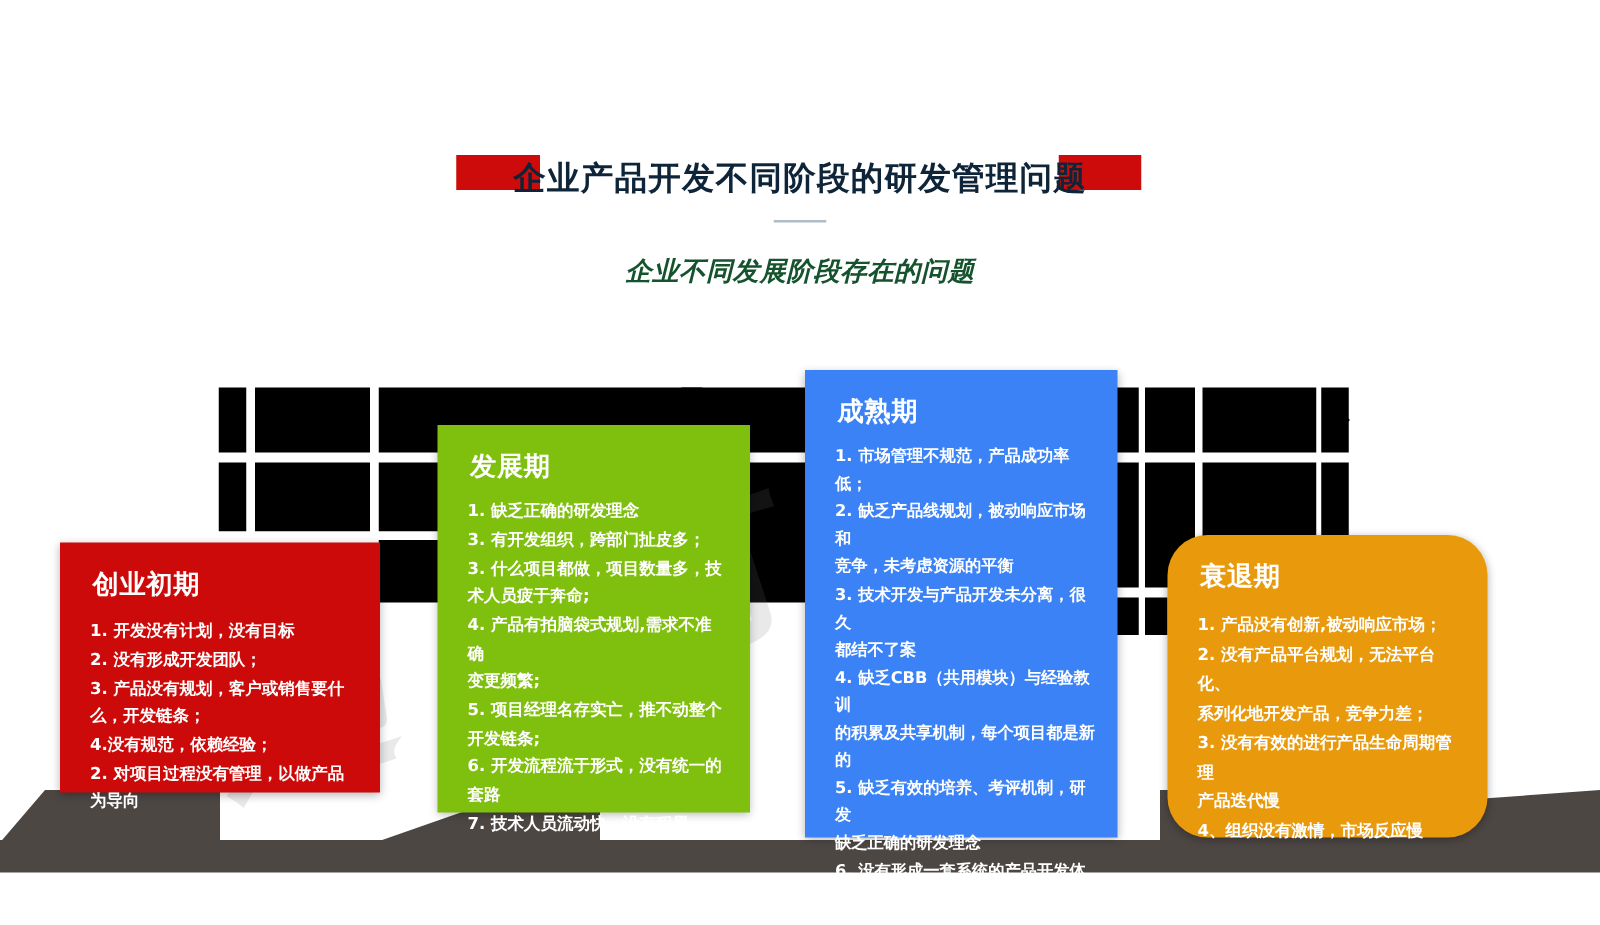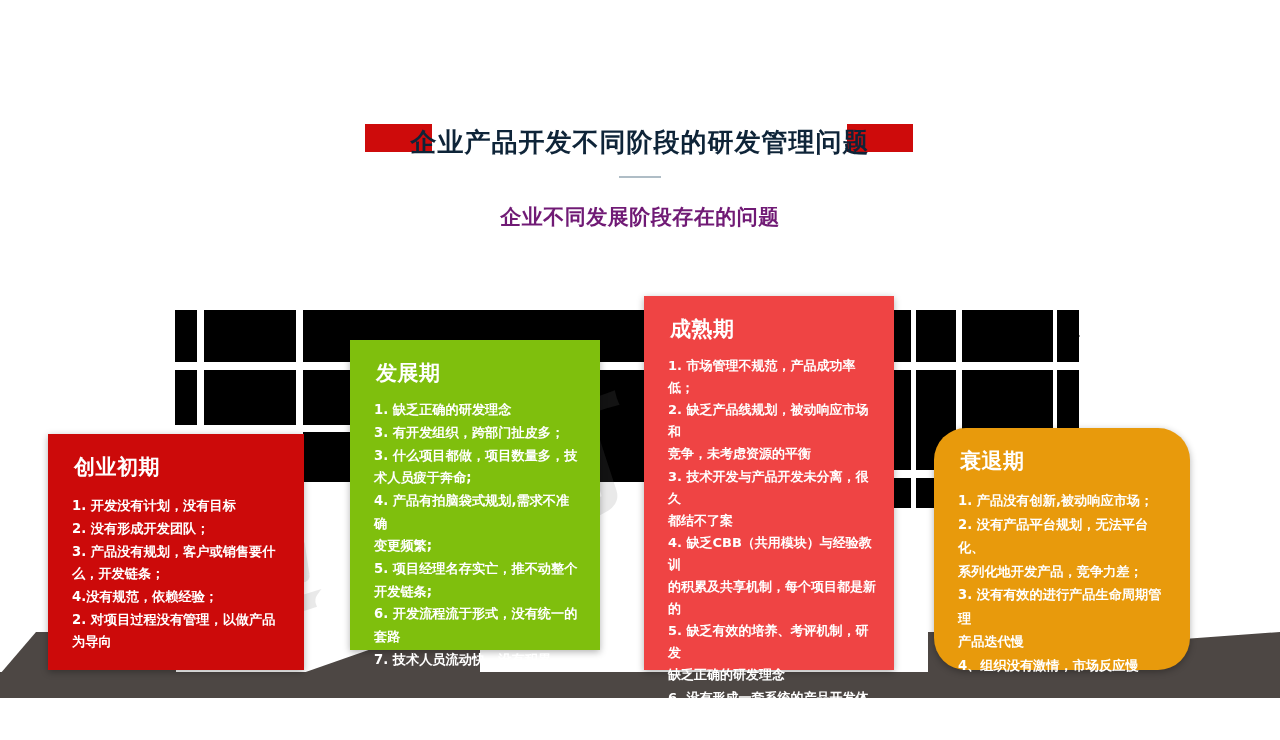--- a/index.html
+++ b/index.html
@@ -138,21 +138,21 @@
   .card-list {
     list-style: none;
     margin: 0;
     padding: 0;
     font-size: 13.2px;
     line-height: 1.72;
     font-weight: bold;
   }
   .card-list li { margin: 0; }
 
-  #card-startup     { left: 48px;  top: 434px; width: 256px; height: 236px; background: #CC0A0A; }
+  #card-startup     { left: 48px;  top: 434px; width: 256px; height: 200px; background: #CC0A0A; }
   #card-growth      { left: 350px; top: 340px; width: 250px; height: 310px; background: #7FBF0D; }
   #card-maturity    { left: 644px; top: 296px; width: 250px; height: 374px; background: #1A699E; }
   #card-decline     { left: 934px; top: 428px; width: 256px; height: 242px; background: #E89A0C; border-radius: 32px; }
 
   #card-growth .card-title,
   #card-maturity .card-title { margin-bottom: 14px; }
   #card-maturity .card-list  { font-size: 13px; line-height: 1.70; }
   #card-decline  .card-list  { line-height: 1.78; }
 </style>
 </head>
@@ -185,21 +185,21 @@
     </div>
 
   <div class="watermark">远 方</div>
 
   <div class="title-row">
     <div class="title-bar left" style="background: rgb(206, 11, 11);"></div>
     <div class="title-bar right" style="background: rgb(206, 11, 11);"></div>
   </div>
   <div class="main-title" style="color: rgb(14, 36, 56);">企业产品开发不同阶段的研发管理问题</div>
   <div class="title-divider" style="background: rgb(175, 189, 198);"></div>
-  <div class="sub-title" style="color: #701a75;">企业不同发展阶段存在的问题</div>
+  <div class="sub-title" style="color: #14532d; font-style: italic;">企业不同发展阶段存在的问题</div>
 
   <div class="base-wedge wedge-a" style="background: rgb(77, 71, 68);"></div>
   <div class="base-wedge wedge-b" style="background: rgb(77, 71, 68);"></div>
   <div class="base-wedge wedge-c" style="background: rgb(77, 71, 68);"></div>
   <div class="base-wedge wedge-d" style="background: rgb(77, 71, 68);"></div>
   <div class="base-slab" style="background: rgb(77, 71, 68);"></div>
 
   <div class="card" id="card-startup" style="background: rgb(204, 10, 10);">
     <div class="card-title">创业初期</div>
     <ul class="card-list">
@@ -223,21 +223,21 @@
         <li>4. 产品有拍脑袋式规划,需求不准确</li>
         <li>变更频繁;</li>
         <li>5. 项目经理名存实亡，推不动整个</li>
         <li>开发链条;</li>
         <li>6. 开发流程流于形式，没有统一的</li>
         <li>套路</li>
         <li>7. 技术人员流动快，没有积累</li>
       </ul>
   </div>
 
-  <div class="card" id="card-maturity" style="background: #ef4444;">
+  <div class="card" id="card-maturity" style="background: #3b82f6;">
     <div class="card-title">成熟期</div>
     <ul class="card-list">
         <li>1. 市场管理不规范，产品成功率低；</li>
         <li>2. 缺乏产品线规划，被动响应市场和</li>
         <li>竞争，未考虑资源的平衡</li>
         <li>3. 技术开发与产品开发未分离，很久</li>
         <li>都结不了案</li>
         <li>4. 缺乏CBB（共用模块）与经验教训</li>
         <li>的积累及共享机制，每个项目都是新的</li>
         <li>5. 缺乏有效的培养、考评机制，研发</li>

